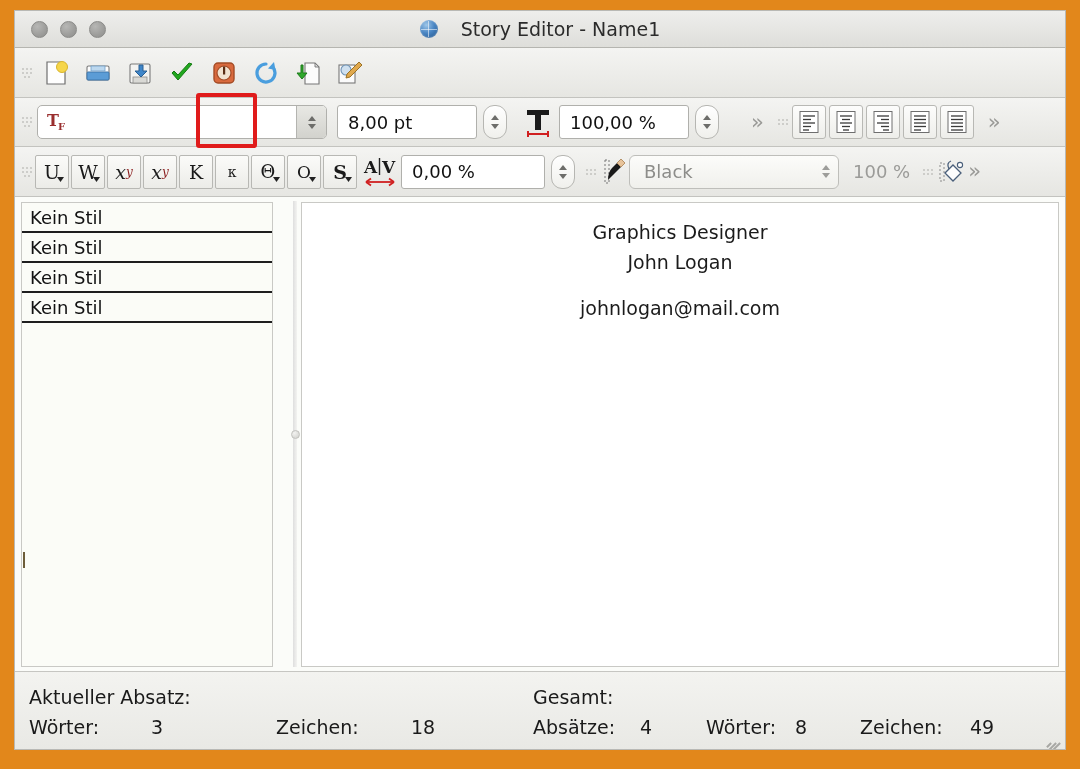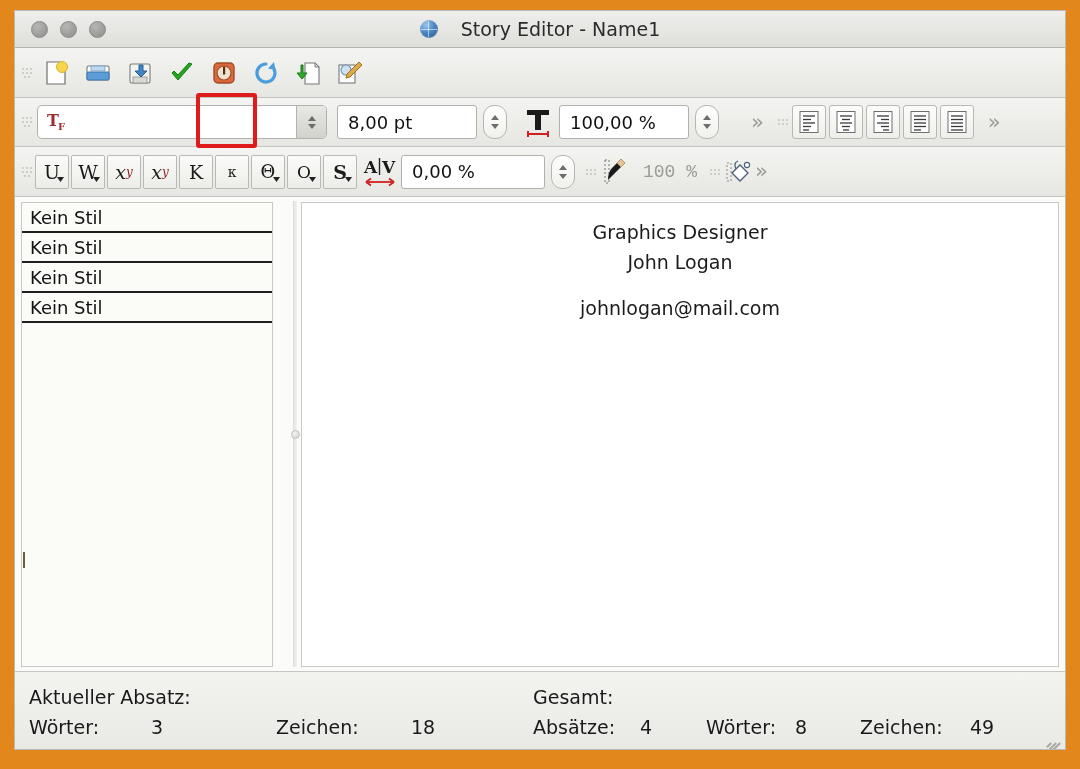--- a/index.html
+++ b/index.html
@@ -254,21 +254,20 @@
     padding: 0 8px 0 14px;
     font-size: 18px;
     color: #8d8d8a;
     justify-content: space-between;
   }
   .dim-text {
     font-size: 18px;
     color: #9b9b98;
     margin: 0 14px;
     white-space: nowrap;
-    font-family: Liberation Mono, monospace;
   }
 
   
   .main {
     flex: 1;
     display: flex;
     background: #fbfcf9;
     min-height: 0;
     position: relative;
   }
@@ -669,20 +668,27 @@
       </div>
 
       <div style="display:flex;align-items:center;">
         <svg width="30" height="30" viewBox="0 0 30 30">
           <path d="M6 3 H10 V26 H6 Z" fill="none" stroke="#777" stroke-width="1" stroke-dasharray="2 2"></path>
           <path d="M9 23 q0 -8 4 -12 l5 -5 4 4 -5 5 q-4 4 -8 8 Z" fill="#1a1a1a"></path>
           <path d="M18 6 l4 4 4 -4 -4 -4 Z" fill="#e7c39a" stroke="#b08a5d" stroke-width=".9"></path>
         </svg>
       </div>
 
+      <div class="sel-combo">
+        <span>Black</span>
+        <span style="display:flex;flex-direction:column;gap:3px;align-items:center;">
+          <span class="ar dim up"></span>
+            <span class="ar dim dn"></span>
+        </span>
+      </div>
 
       <div class="dim-text">100 %</div>
 
       <div class="grip" style="margin-left:-2px;">
         <i></i>
           <i></i>
           <i></i>
           <i></i>
           <i></i>
           <i></i>

